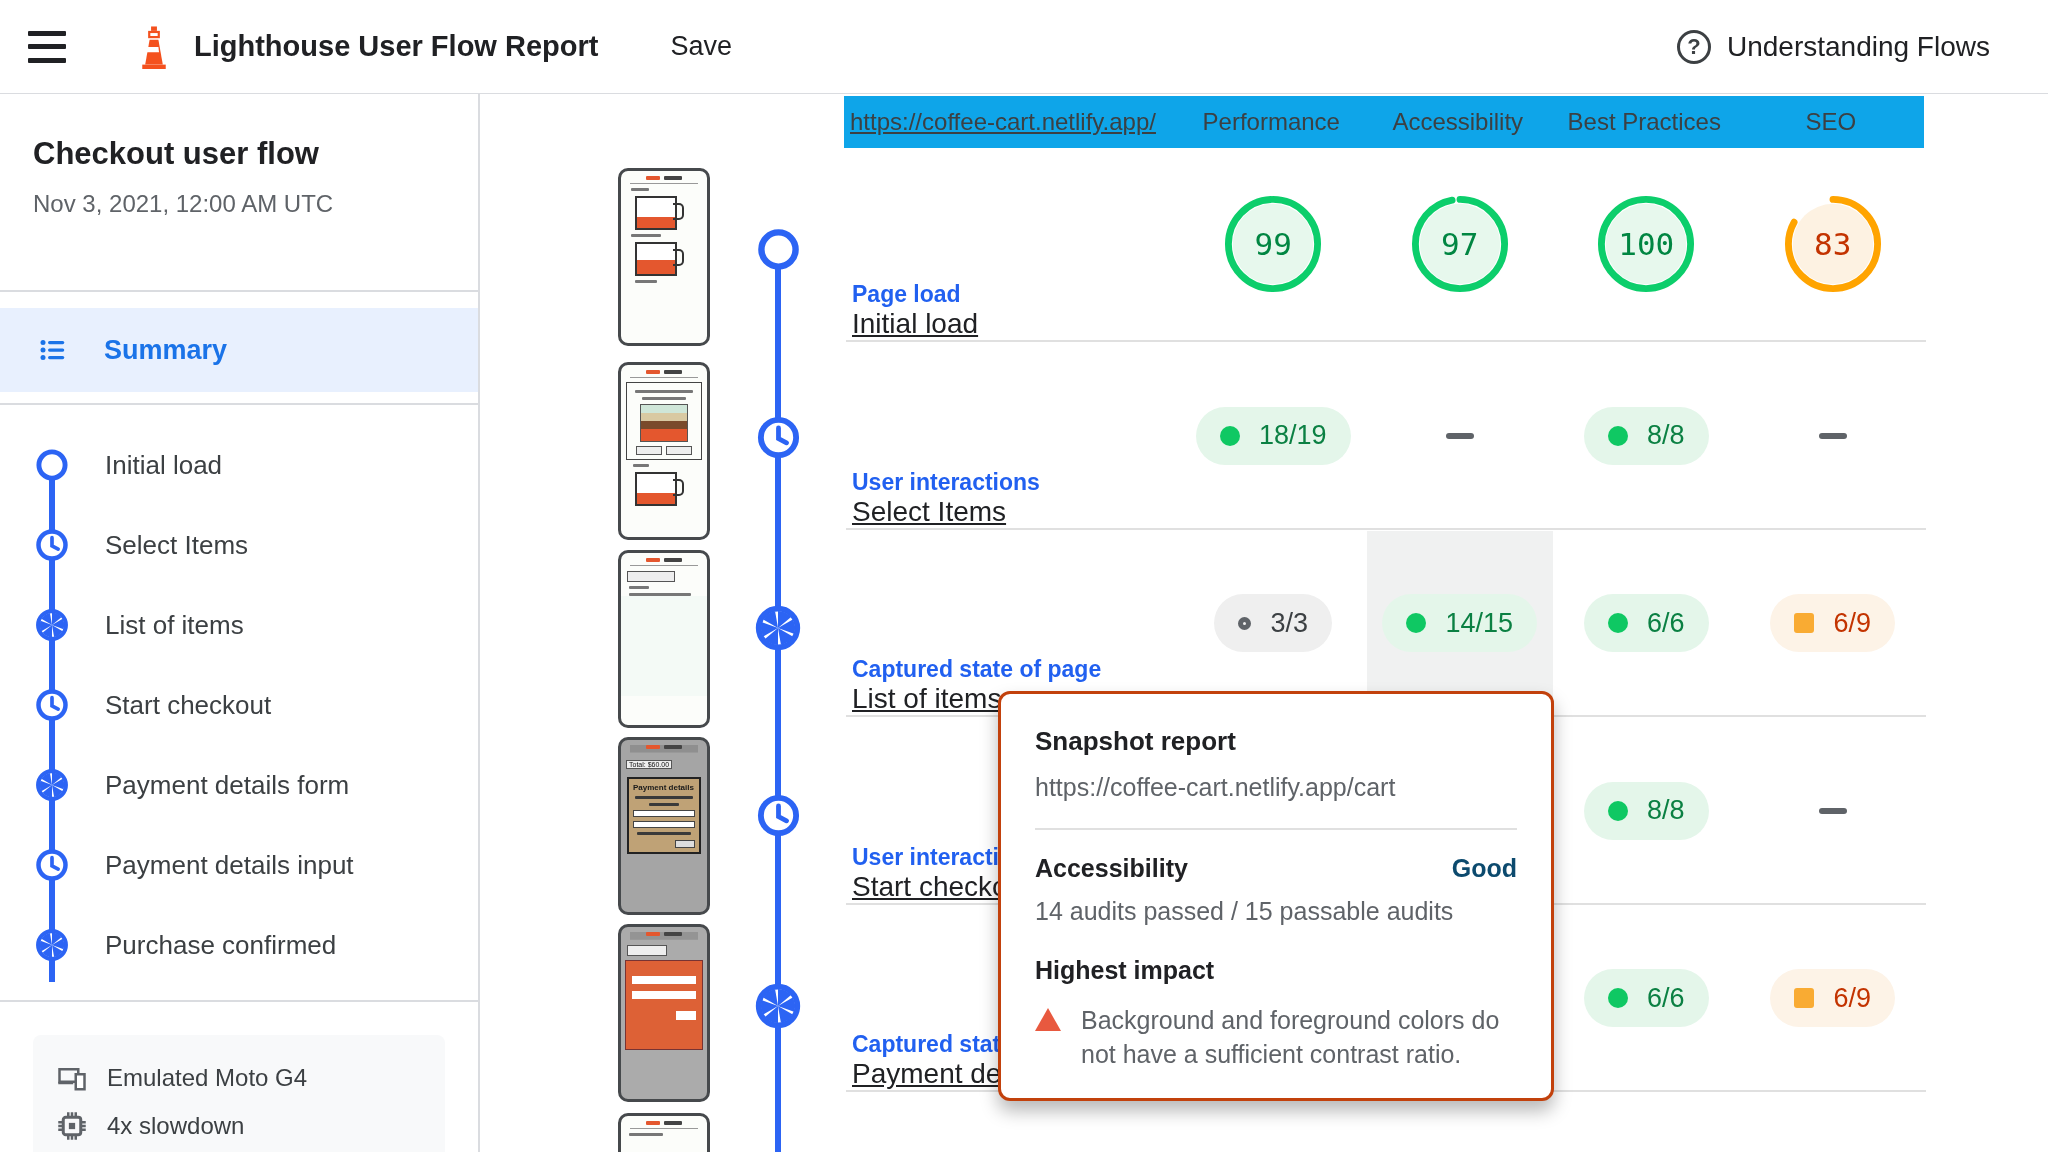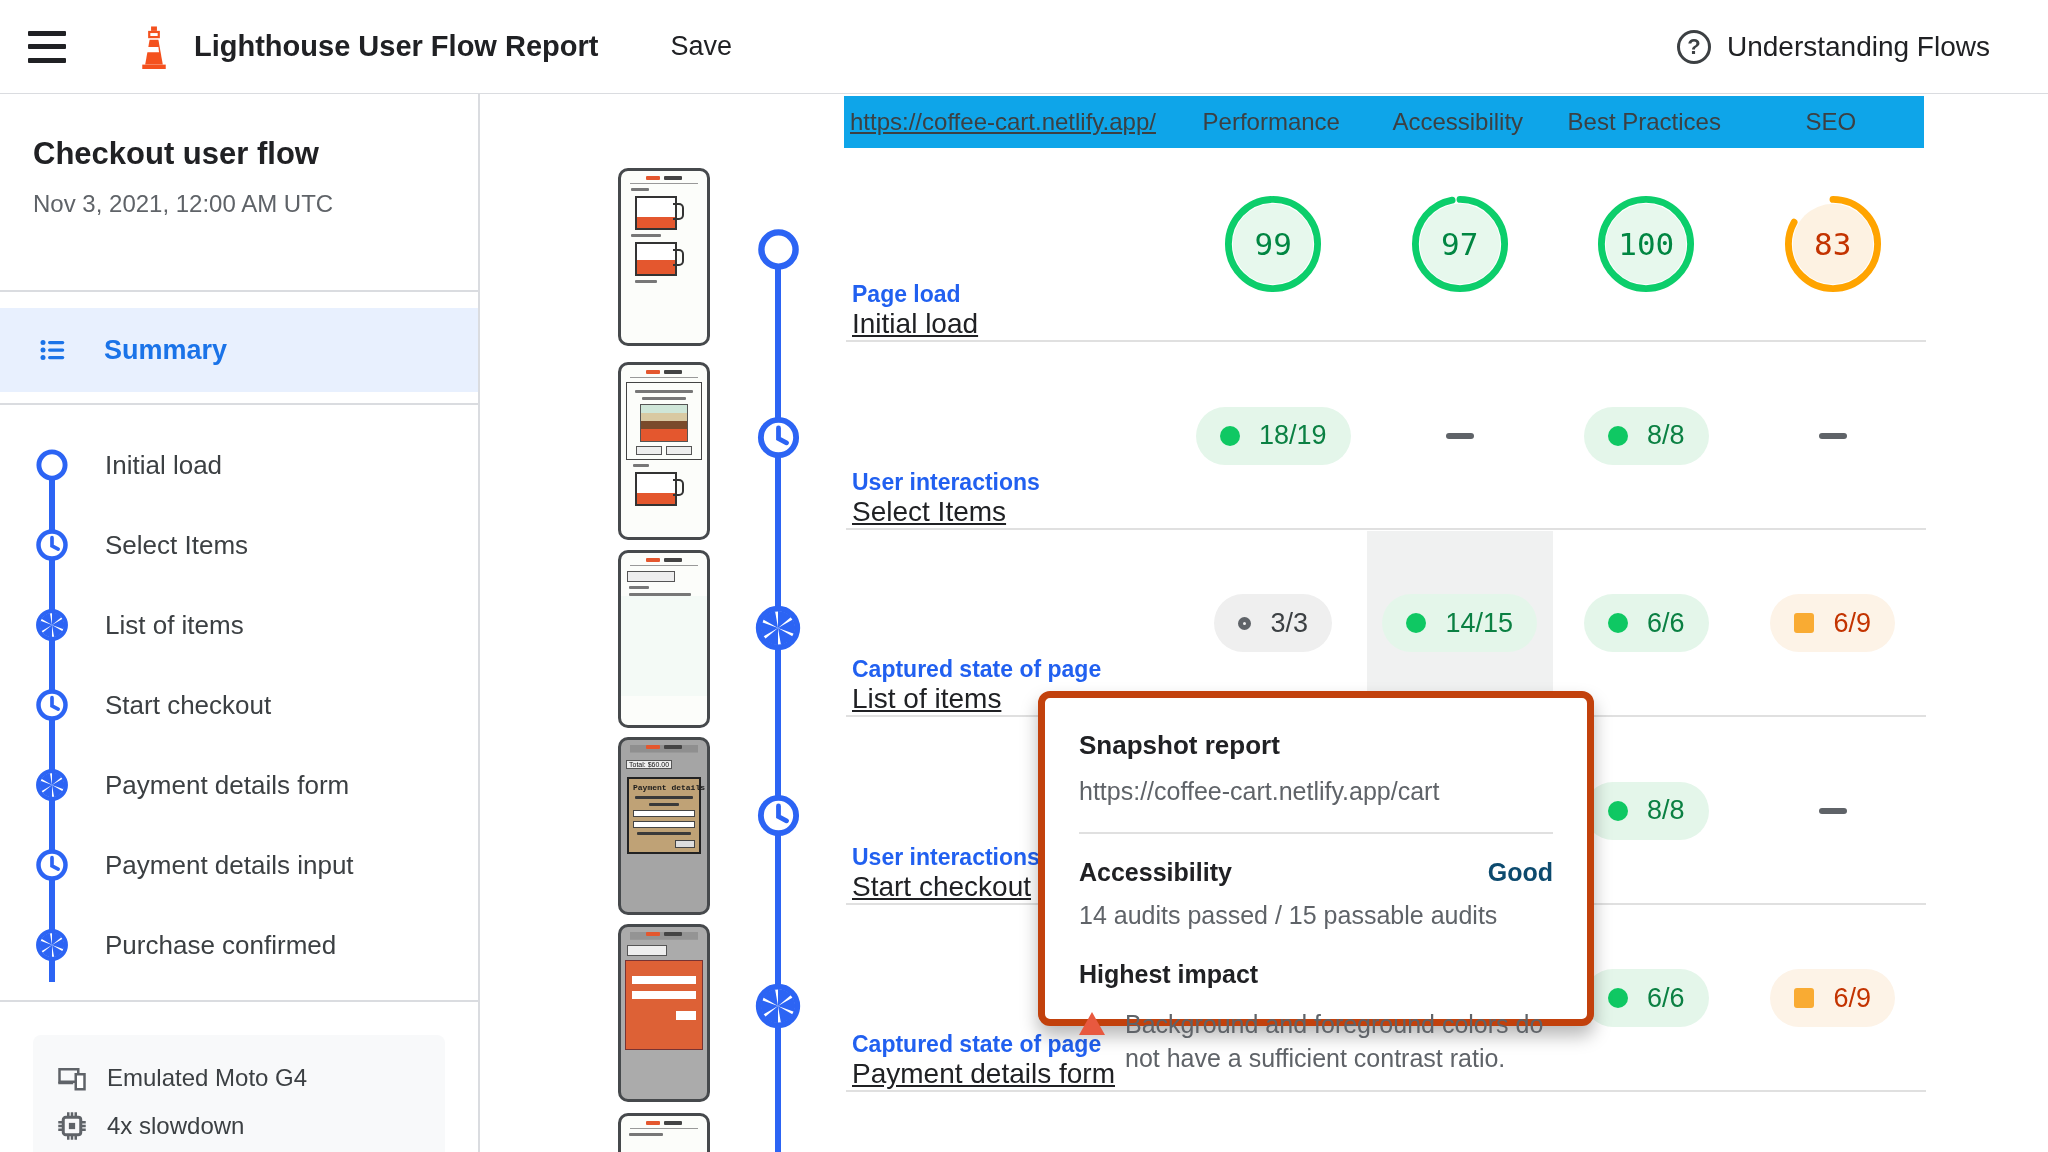--- a/index.html
+++ b/index.html
@@ -53,21 +53,21 @@
   .tline { height:3px; background:#777; border-radius:1px; margin:4px auto 0 auto; }
   .mug { position:relative; width:42px; height:34px; border:2px solid #333; background:#fff; margin:5px auto 0 14px; }
   .mug::after { content:""; position:absolute; right:-9px; top:5px; width:9px; height:13px;
                 border:2px solid #333; border-left:none; border-radius:0 5px 5px 0; }
   .mug .fill { position:absolute; left:0; bottom:0; width:100%; height:11px; background:#e4572e; }
   .layercup { width:48px; margin:4px auto 0; border:1px solid #555; }
   .layercup div { height:8px; }
   .btnrow { display:flex; gap:4px; justify-content:center; margin-top:4px; }
   .btnrow div { width:26px; height:9px; border:1px solid #555; background:#eee; }
   .chip { background:#eee; border:1px solid #555; height:11px; width:48px; margin:5px 0 0 6px; }
-  .modal { margin:6px auto 0; width:74px; background:#bfa276; border:2px solid #222; padding:4px 4px;font-family:Liberation Mono, monospace; }
+  .modal { margin:6px auto 0; width:74px; background:#bfa276; border:2px solid #222; padding:4px 4px; }
   .modal .mt { font-size:8px; font-weight:bold; color:#1b1b1b; white-space:nowrap; }
   .modal .inp { height:7px; background:#fff; border:1px solid #444; margin-top:4px; }
   .modal .mbtn { width:20px; height:8px; background:#ddd; border:1px solid #444; margin:5px 0 0 auto; }
   .chiptext { font-size:7px; background:#eee; border:1px solid #555; display:inline-block;
               margin:4px 0 0 5px; padding:0 2px; white-space:nowrap; color:#111; }
   .orangepanel { margin:4px auto 0; width:78px; height:90px; background:#dd6136; border:1px solid #733;
                  padding:8px 6px; }
   .orangepanel .inp { height:8px; background:#fff; margin-top:7px; }
   .orangepanel .mbtn { width:20px; height:9px; background:#fff; margin:12px 0 0 auto; }
   .rail { position:absolute; left:775px; top:249px; width:6px; height:903px; background:#2c64f4; }
@@ -99,23 +99,23 @@
           border-radius:29px; font-size:27px; font-weight:500; cursor:pointer; }
   .pill.pass { background:#e4f6ea; color:#0b8043; }
   .pill.pass .ic { width:20px; height:20px; border-radius:50%; background:#0fc863; }
   .pill.info { background:#efefef; color:#3c4043; }
   .pill.info .ic { width:13px; height:13px; border:5px solid #5f6368; border-radius:50%; background:transparent; }
   .pill.avg { background:#fdf3e7; color:#c33300; }
   .pill.avg .ic { width:20px; height:20px; border-radius:3px; background:#f9ab33; }
   .dash { width:28px; height:6px; background:#5f6368; border-radius:3px; }
 
   
-  .tooltip { position:absolute; left:998px; top:691px; width:556px; height:335px; background:#fff;
-             border:7px solid #c2410c; border-radius:12px; box-shadow:0 10px 18px rgba(0,0,0,.28);
-             padding:32px 34px; z-index:20;margin-left:40px; }
+  .tooltip { position:absolute; left:998px; top:691px; width:556px; height:410px; background:#fff;
+             border:3px solid #c2410c; border-radius:12px; box-shadow:0 10px 18px rgba(0,0,0,.28);
+             padding:32px 34px; z-index:20; }
   .tt-title { font-size:26px; font-weight:bold; }
   .tt-url { font-size:25px; color:#5f6368; margin-top:16px; }
   .tt-hr { border:none; border-top:2px solid #e0e0e0; margin:26px 0 24px 0; }
   .tt-cat-row { display:flex; justify-content:space-between; align-items:center; }
   .tt-cat { font-size:25px; font-weight:bold; }
   .tt-rating { font-size:25px; font-weight:bold; color:#0c4a6e; }
   .tt-audits { font-size:25px; color:#5f6368; margin-top:14px; }
   .tt-impact { font-size:25px; font-weight:bold; margin-top:30px; }
   .tt-warn { display:flex; gap:20px; margin-top:18px; }
   .tri { width:0; height:0; border-left:13px solid transparent; border-right:13px solid transparent;

